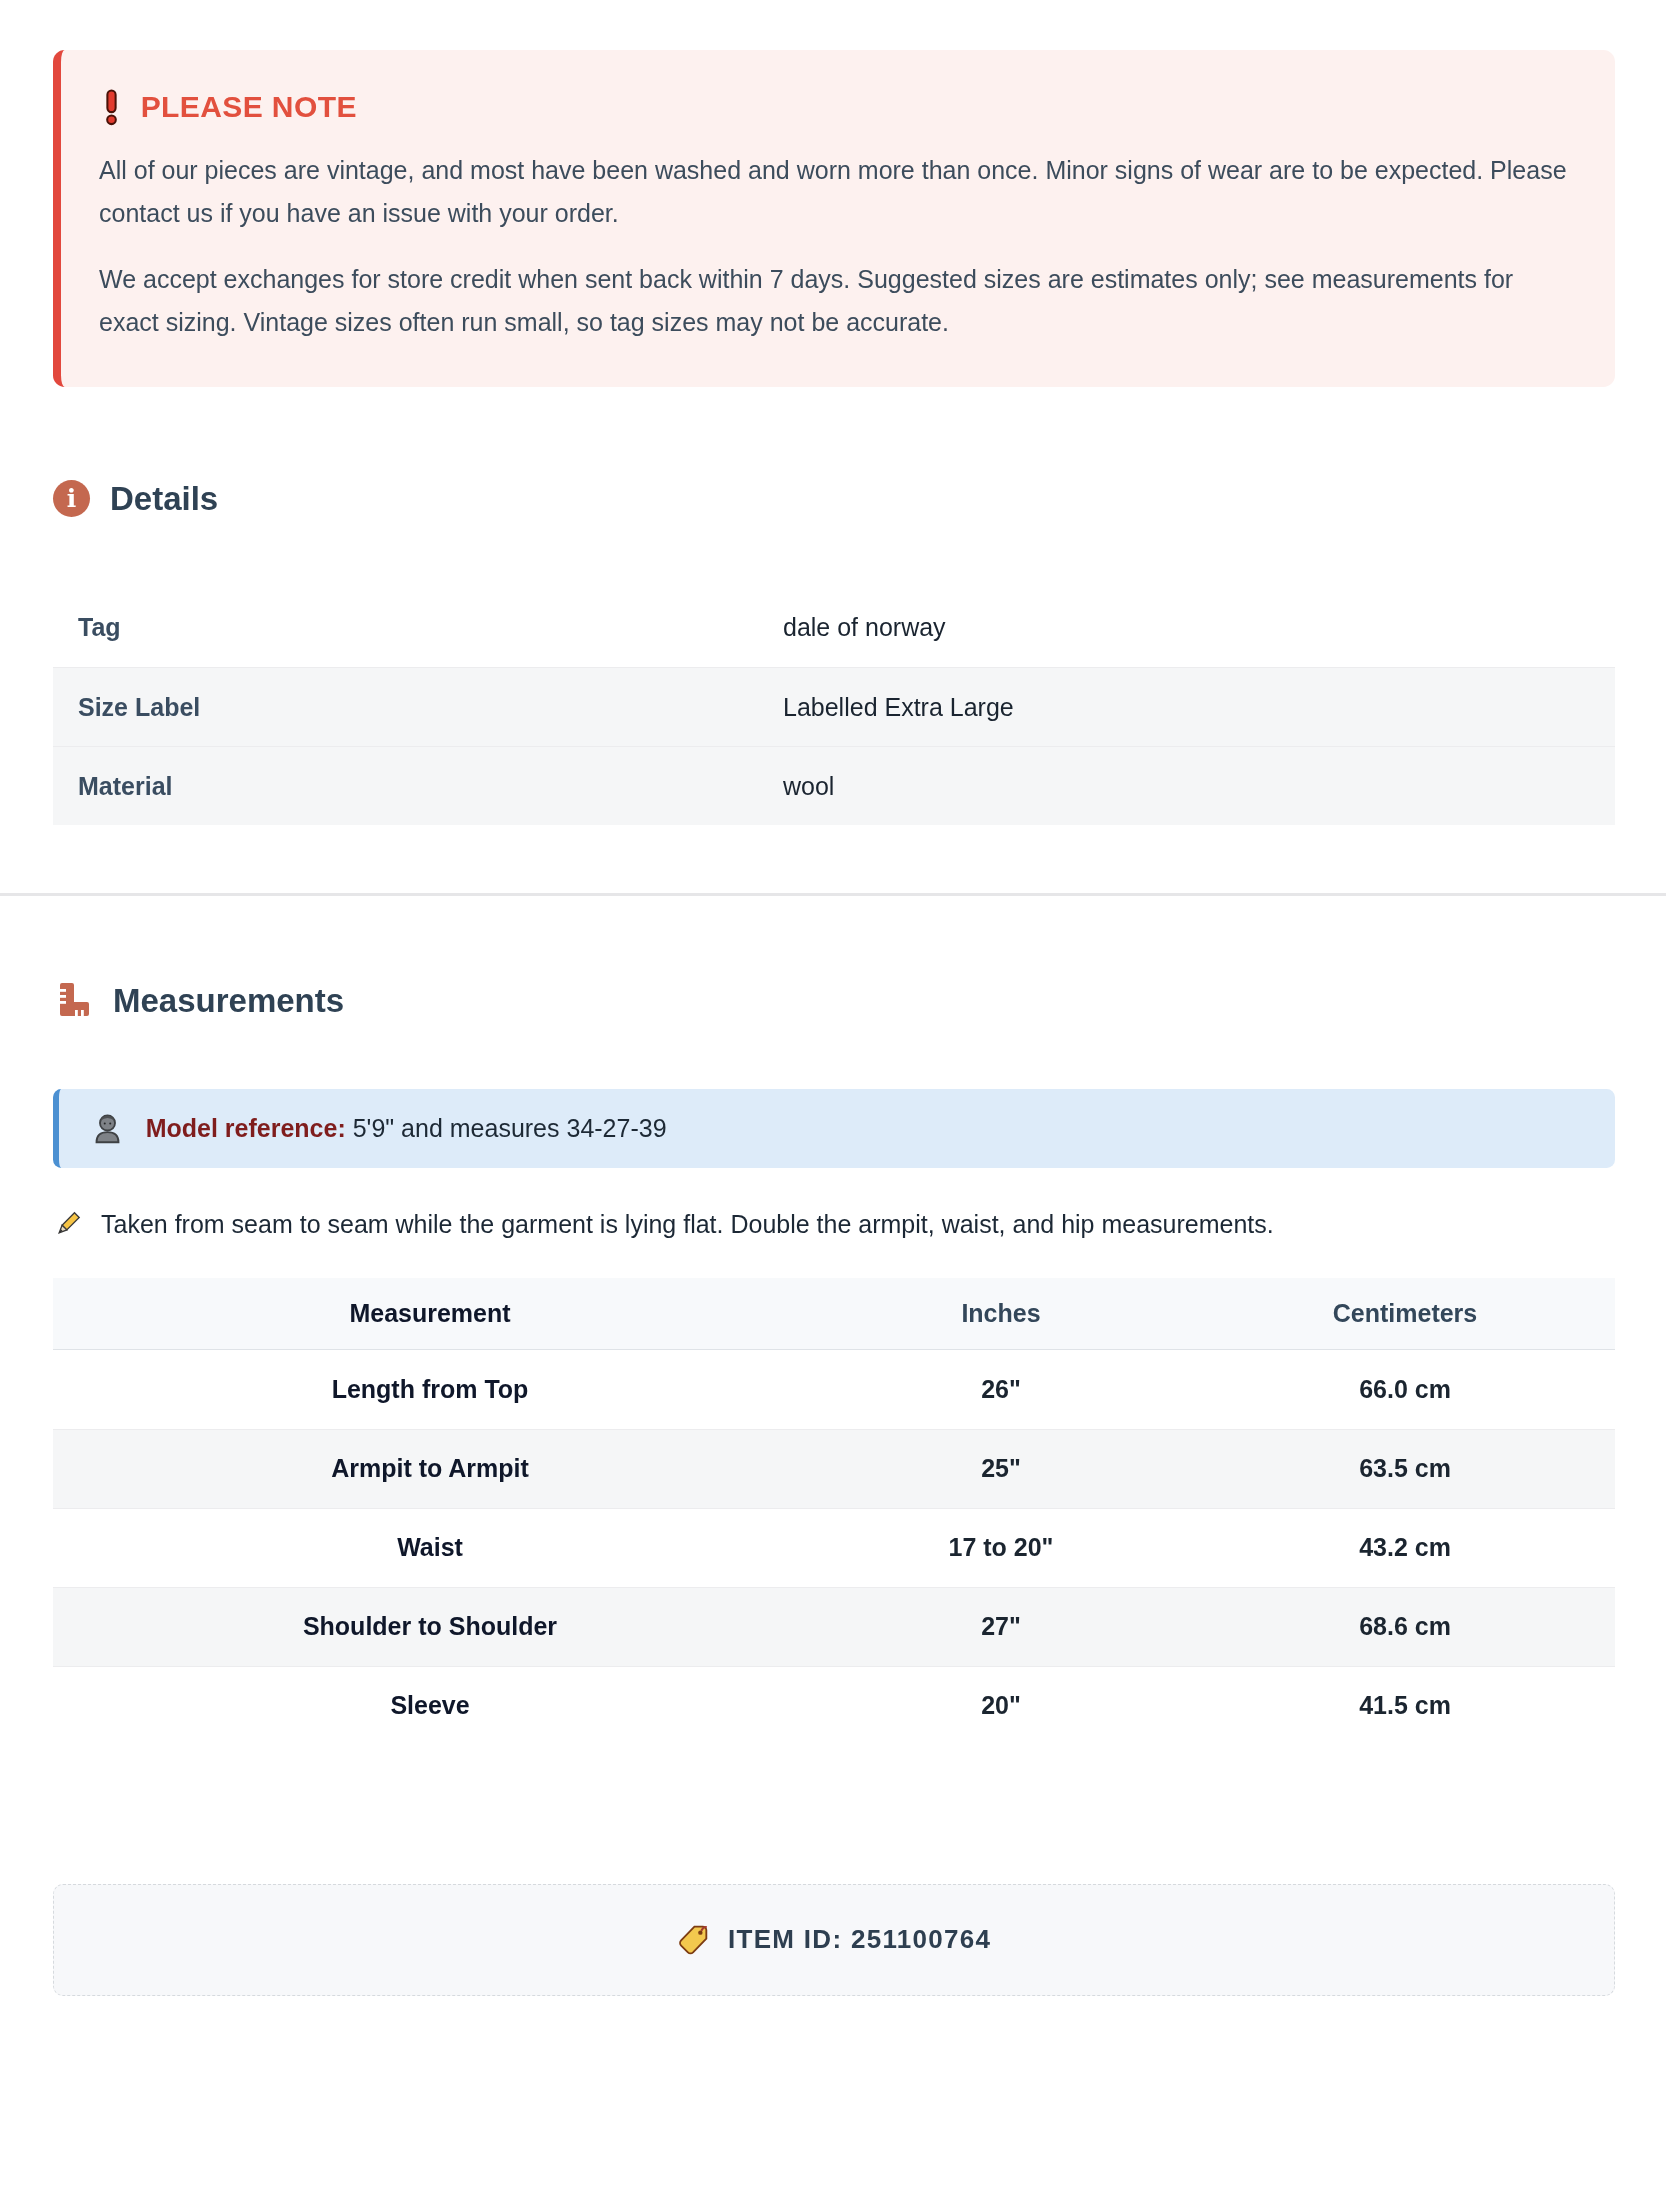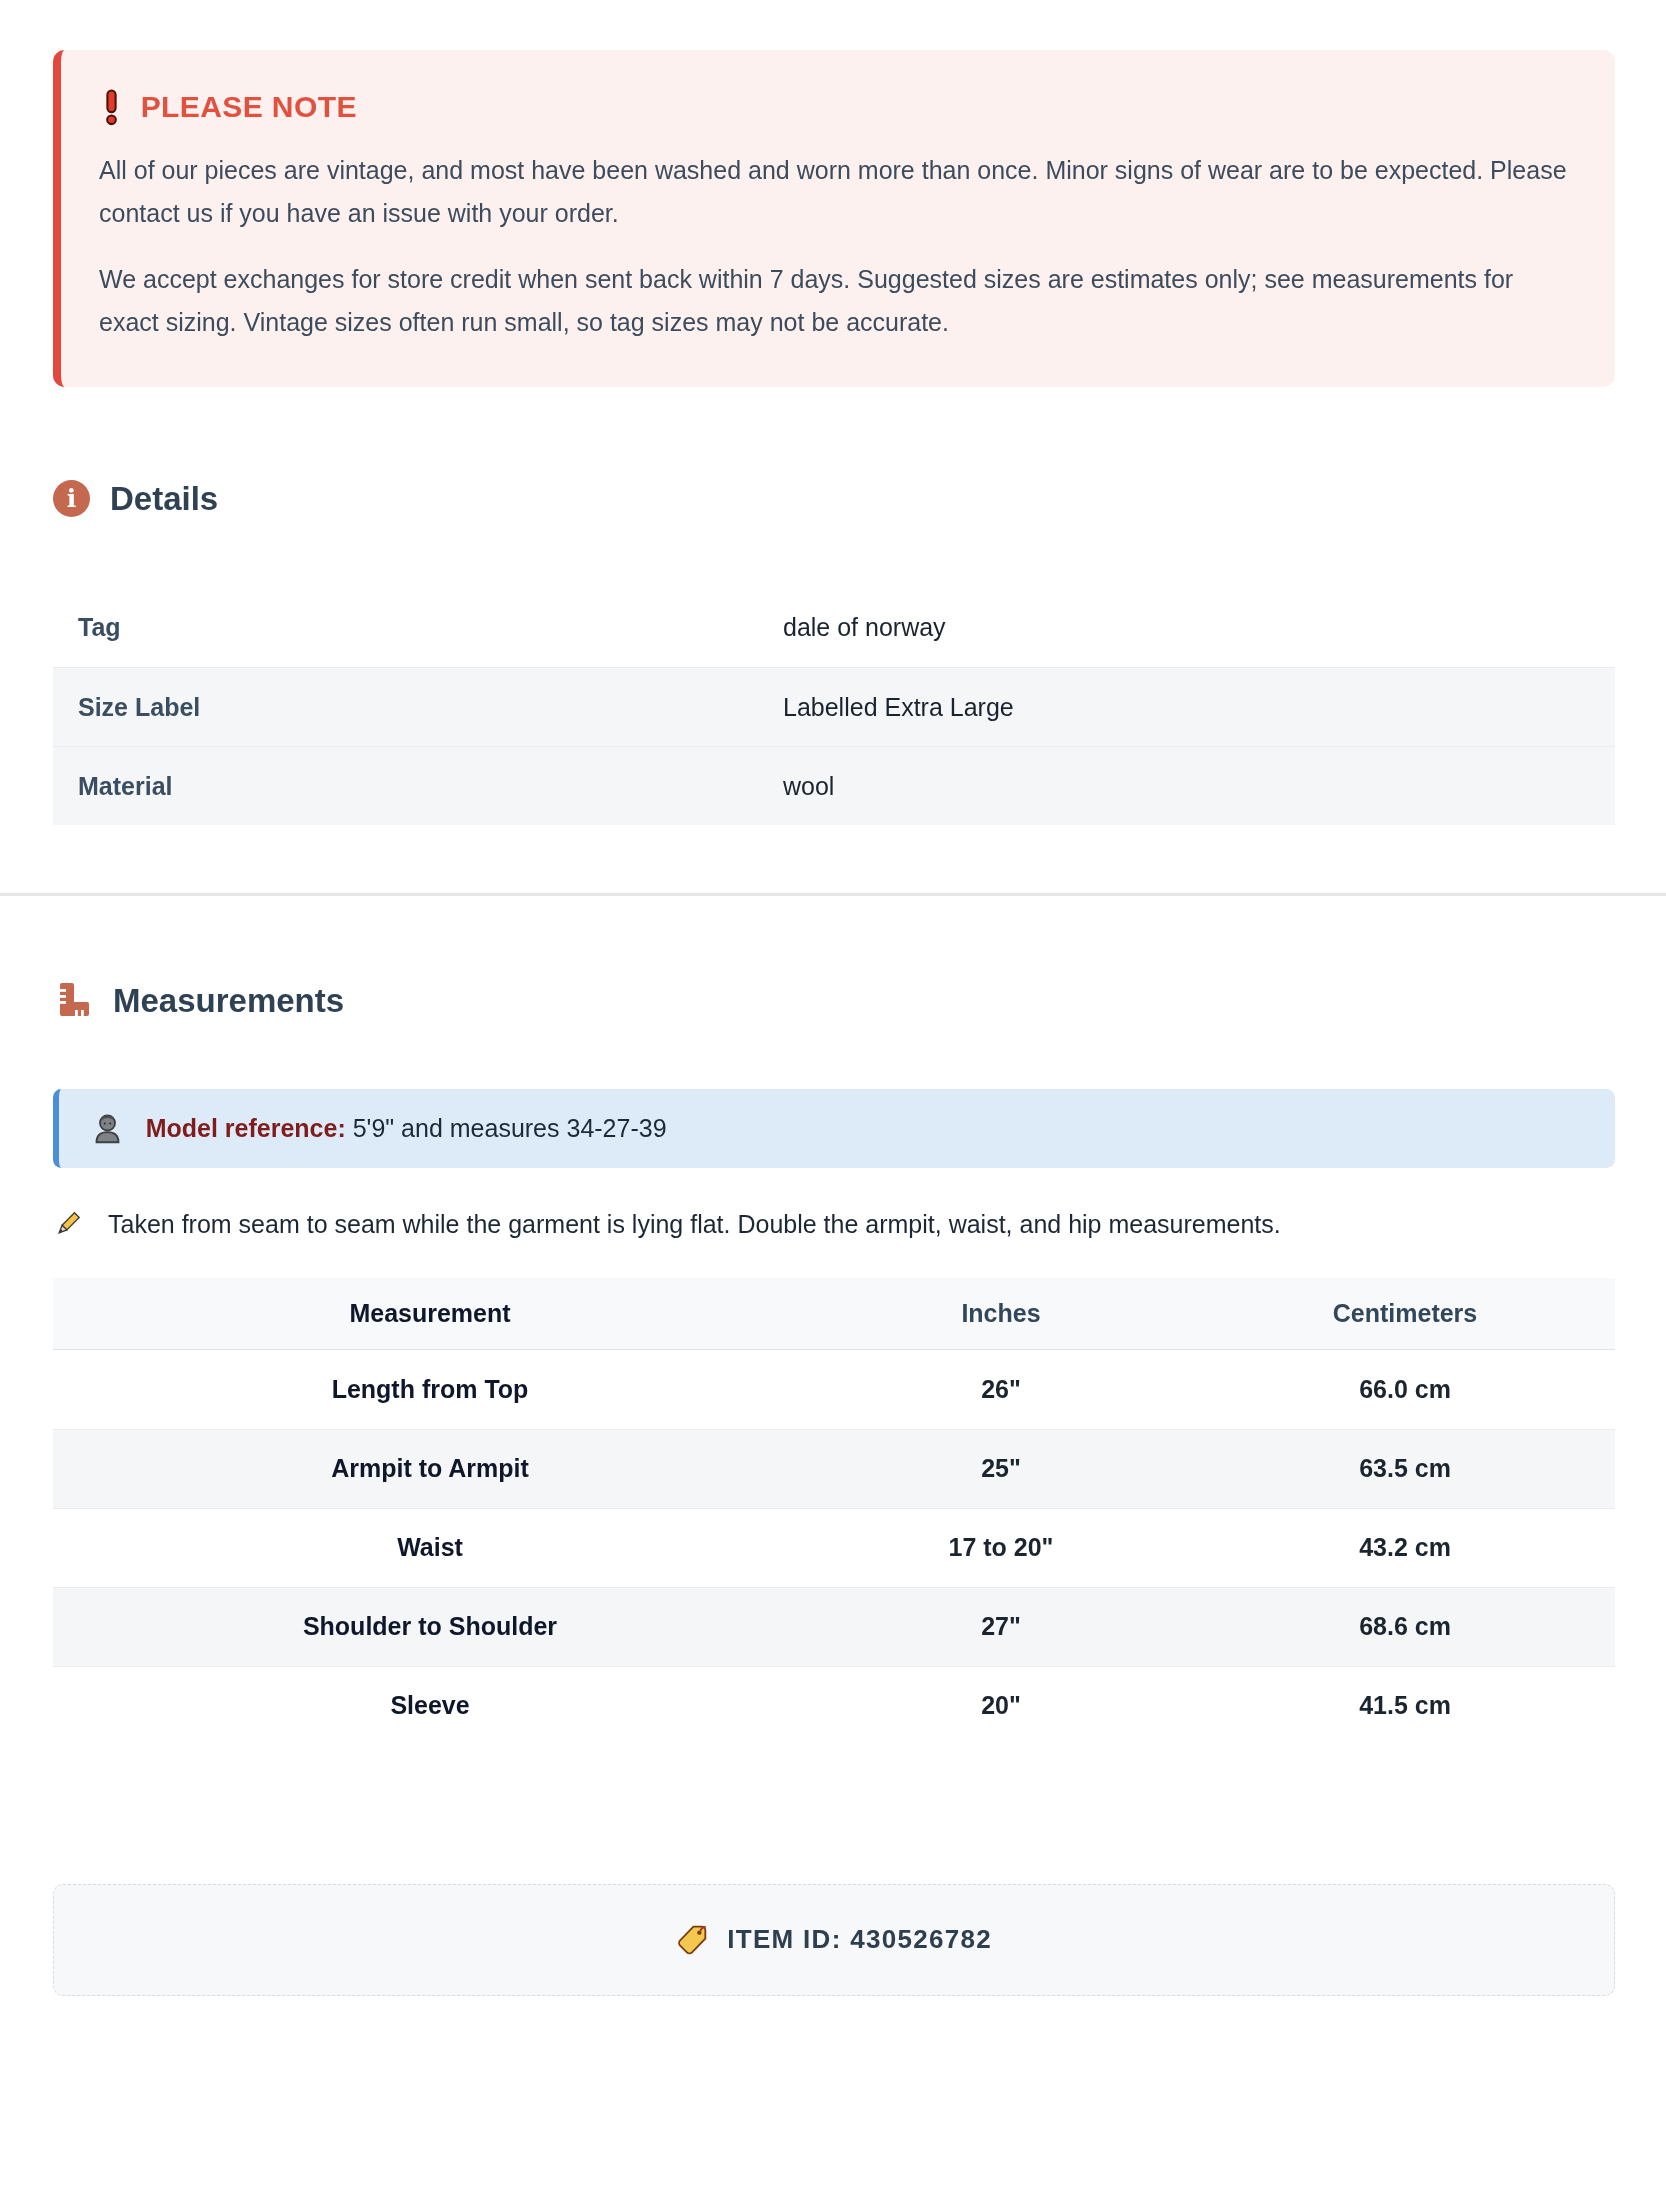--- a/index.html
+++ b/index.html
@@ -66,21 +66,21 @@
     background: #ddebf9; border-left: 6.7px solid #4b90d2;
     border-radius: 8.3px;
     display: flex; align-items: center; gap: 21.7px;
     padding: 0 32px; font-size: 25px; color: #1d2935;
   }
   .model-ref b { font-weight: 700; color: #7f1d1d; }
 
   
   .note-line {
     margin-top: 35px;
-    display: flex; align-items: center; gap: 25px;
+    display: flex; align-items: center; gap: 18px;
     font-size: 25px; color: #1c2835; line-height: 43px;
   }
 
   
   .m-table { margin-top: 32px; }
   .m-header {
     display: flex; align-items: center; height: 72px;
     background: #f7f9fb; border-bottom: 1.7px solid #dfe3e7;
     font-size: 25px; font-weight: 600; color: #33475a;
     padding: 0 25px;
@@ -219,17 +219,17 @@
       <span class="col-cm">41.5 cm</span>
     </div>
   </div>
 
   <div class="footer-box">
     <svg class="icon-svg" width="33" height="33" viewBox="0 0 36 36">
       <path d="M19 4 h9 a4 4 0 0 1 4 4 v9 L17.5 32 a4 4 0 0 1 -5.6 0 L4.5 24.6 a4 4 0 0 1 0 -5.6 Z" fill="#f3c84e" stroke="#7c3c12" stroke-width="2"></path>
       <circle cx="25.5" cy="10.5" r="2.4" fill="#7c3c12"></circle>
       <path d="M26.5 8.5 q2.5 -5 6 -4" stroke="#a33b2e" stroke-width="2.2" fill="none"></path>
     </svg>
-    <span>ITEM ID: 430526782</span>
+    <span>ITEM ID: 251100764</span>
   </div>
 
 </div>
 
 
 </body></html>

